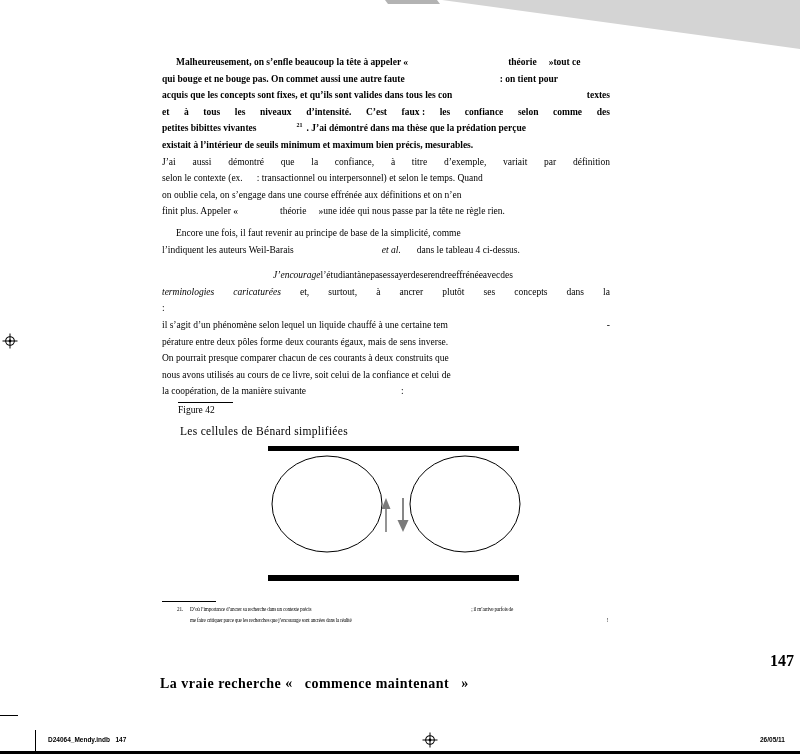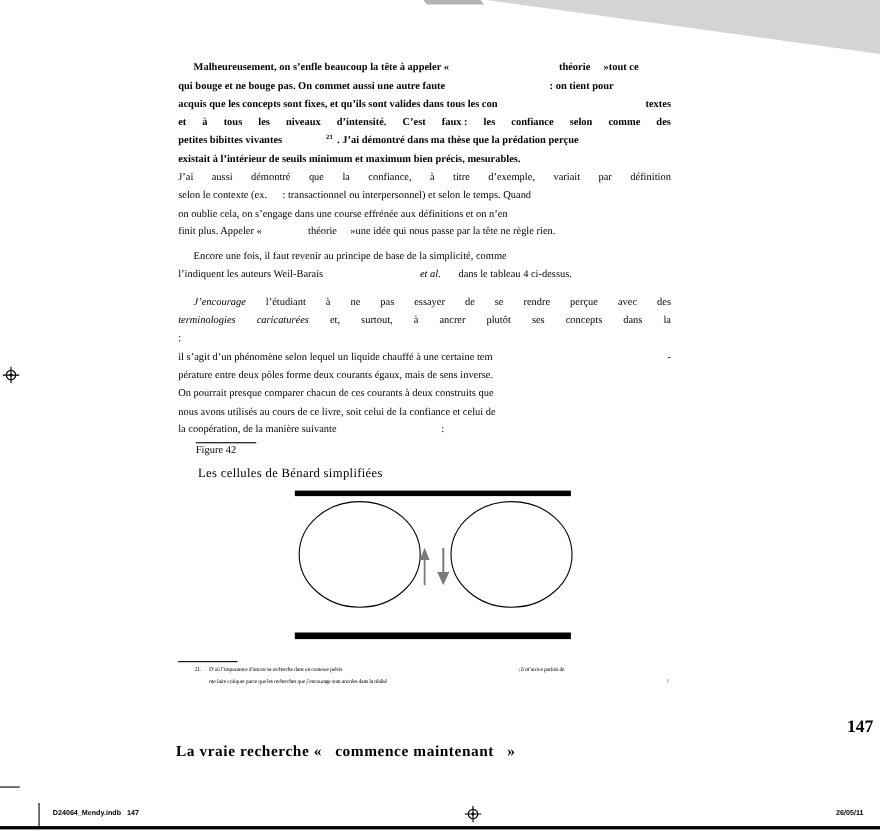--- a/index.html
+++ b/index.html
@@ -96,31 +96,31 @@
       </div>
       <div class="bline"><span>selon le contexte (ex.</span><span style="margin-left: 14px;">: transactionnel ou interpersonnel) et selon le temps. Quand</span></div>
       <div class="bline"><span>on oublie cela, on s’engage dans une course effrénée aux définitions et on n’en</span></div>
       <div class="bline"><span>finit plus. Appeler «</span><span style="margin-left: 42px;">théorie</span><span style="margin-left: 12px;">»une idée qui nous passe par la tête ne règle rien.</span></div>
     </div>
     <div style="margin-top: 5px;">
       <div class="bline" style="padding-left: 14px;"><span>Encore une fois, il faut revenir au principe de base de la simplicité, comme</span></div>
       <div class="bline"><span>l’indiquent les auteurs Weil-Barais</span><span style="font-style: italic; margin-left: 88px;">et al.</span><span style="margin-left: 16px;">dans le tableau 4 ci-dessus.</span></div>
     </div>
     <div style="margin-top: 9px;">
-      <div class="bline justify" style="padding-left: 14px;">
+      <div class="bline justify" style="padding-left: 14px; justify-content: center;">
         <span style="font-style: italic;">J’encourage</span>
         <span>l’étudiant</span>
         <span>à</span>
         <span>ne</span>
         <span>pas</span>
         <span>essayer</span>
         <span>de</span>
         <span>se</span>
         <span>rendre</span>
-        <span>perçue</span>
+        <span>effrénée</span>
         <span>avec</span>
         <span>des</span>
       </div>
       <div class="bline justify">
         <span style="font-style: italic;">terminologies</span>
         <span style="font-style: italic;">caricaturées</span>
         <span>et,</span>
         <span>surtout,</span>
         <span>à</span>
         <span>ancrer</span>

